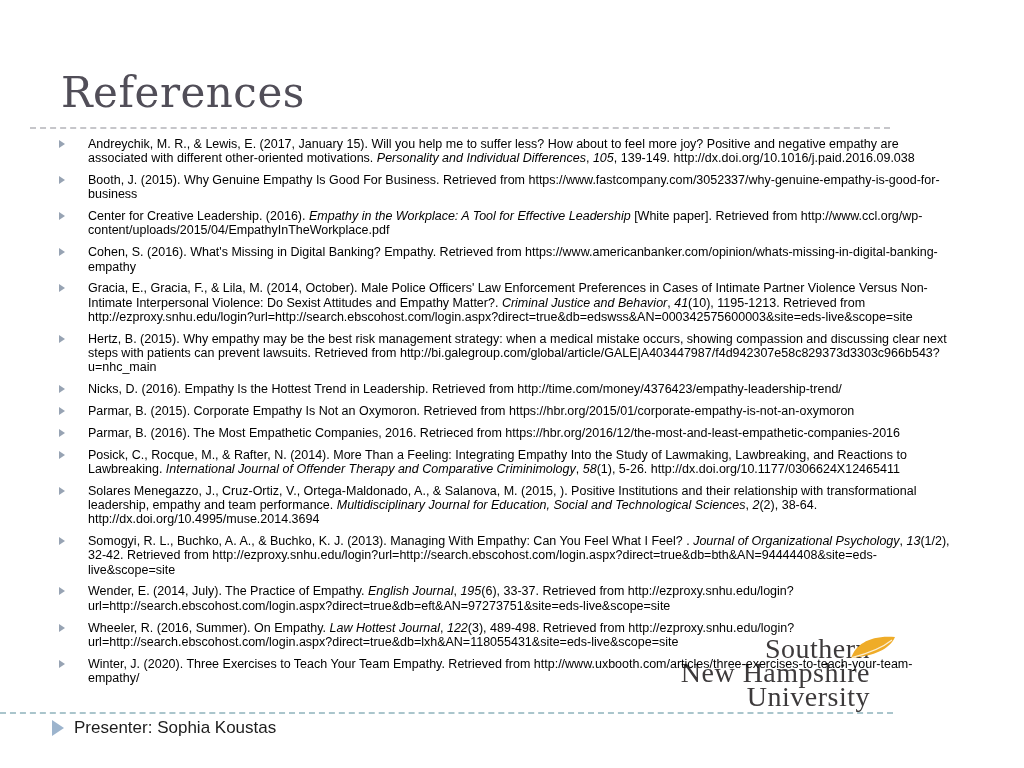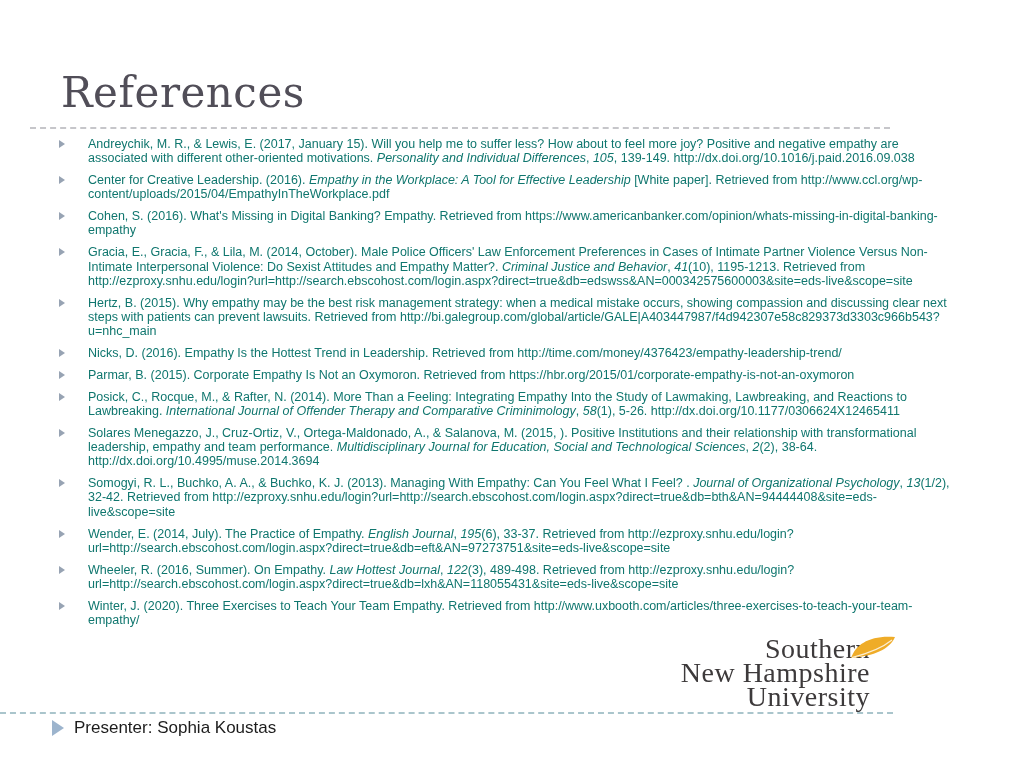--- a/index.html
+++ b/index.html
@@ -17,21 +17,21 @@
     position: absolute; left: 30px; right: 34px; top: 127px;
     border-top: 2px dashed #c6c6ca; z-index: 0;
   }
 
   .refs {
     position: absolute; left: 56px; top: 137px; width: 900px;
     list-style: none; z-index: 2;
   }
   .refs li {
     position: relative; padding-left: 32px; margin-bottom: 7.5px;
-    font-size: 12.5px; line-height: 14.3px; color: #0f766e;
+    font-size: 12.5px; line-height: 14.3px; color: #000000;
   }
   .ref-bullet {
     position: absolute; left: 3px; top: 3px; width: 0; height: 0;
     border-left: 6px solid #97a3b3;
     border-top: 4px solid transparent; border-bottom: 4px solid transparent;
   }
   .refs em { font-style: italic; }
 
   .footer-divider {
     position: absolute; left: 0; top: 712px; width: 893px;
@@ -61,26 +61,28 @@
 </head>
 <body>
 
 <div class="slide">
 
   <h1 class="title">References</h1>
   <div class="title-divider"></div>
 
   <ul class="refs" id="refs">
       <li><span class="ref-bullet"></span><span class="ref-text"><span>Andreychik, M. R., &amp; Lewis, E. (2017, January 15). Will you help me to suffer less? How about to feel more joy? Positive and negative empathy are associated with different other-oriented motivations. </span><em>Personality and Individual Differences</em><span>, </span><em>105</em><span>, 139-149. http://dx.doi.org/10.1016/j.paid.2016.09.038</span></span></li>
+      <li><span class="ref-bullet"></span><span class="ref-text"><span>Booth, J. (2015). Why Genuine Empathy Is Good For Business. Retrieved from https://www.fastcompany.com/3052337/why-genuine-empathy-is-good-for-business</span></span></li>
       <li><span class="ref-bullet"></span><span class="ref-text"><span>Center for Creative Leadership. (2016). </span><em>Empathy in the Workplace: A Tool for Effective Leadership</em><span> [White paper]. Retrieved from http://www.ccl.org/wp-content/uploads/2015/04/EmpathyInTheWorkplace.pdf</span></span></li>
       <li><span class="ref-bullet"></span><span class="ref-text"><span>Cohen, S. (2016). What's Missing in Digital Banking? Empathy. Retrieved from https://www.americanbanker.com/opinion/whats-missing-in-digital-banking-empathy</span></span></li>
       <li><span class="ref-bullet"></span><span class="ref-text"><span>Gracia, E., Gracia, F., &amp; Lila, M. (2014, October). Male Police Officers' Law Enforcement Preferences in Cases of Intimate Partner Violence Versus Non-Intimate Interpersonal Violence: Do Sexist Attitudes and Empathy Matter?. </span><em>Criminal Justice and Behavior</em><span>, </span><em>41</em><span>(10), 1195-1213. Retrieved from http://ezproxy.snhu.edu/login?url=http://search.ebscohost.com/login.aspx?direct=true&amp;db=edswss&amp;AN=000342575600003&amp;site=eds-live&amp;scope=site</span></span></li>
       <li><span class="ref-bullet"></span><span class="ref-text"><span>Hertz, B. (2015). Why empathy may be the best risk management strategy: when a medical mistake occurs, showing compassion and discussing clear next steps with patients can prevent lawsuits. Retrieved from http://bi.galegroup.com/global/article/GALE|A403447987/f4d942307e58c829373d3303c966b543?u=nhc_main</span></span></li>
       <li><span class="ref-bullet"></span><span class="ref-text"><span>Nicks, D. (2016). Empathy Is the Hottest Trend in Leadership. Retrieved from http://time.com/money/4376423/empathy-leadership-trend/</span></span></li>
       <li><span class="ref-bullet"></span><span class="ref-text"><span>Parmar, B. (2015). Corporate Empathy Is Not an Oxymoron. Retrieved from https://hbr.org/2015/01/corporate-empathy-is-not-an-oxymoron</span></span></li>
+      <li><span class="ref-bullet"></span><span class="ref-text"><span>Parmar, B. (2016). The Most Empathetic Companies, 2016. Retrieced from https://hbr.org/2016/12/the-most-and-least-empathetic-companies-2016</span></span></li>
       <li><span class="ref-bullet"></span><span class="ref-text"><span>Posick, C., Rocque, M., &amp; Rafter, N. (2014). More Than a Feeling: Integrating Empathy Into the Study of Lawmaking, Lawbreaking, and Reactions to Lawbreaking. </span><em>International Journal of Offender Therapy and Comparative Criminimology</em><span>, </span><em>58</em><span>(1), 5-26. http://dx.doi.org/10.1177/0306624X12465411</span></span></li>
       <li><span class="ref-bullet"></span><span class="ref-text"><span>Solares Menegazzo, J., Cruz-Ortiz, V., Ortega-Maldonado, A., &amp; Salanova, M. (2015, ). Positive Institutions and their relationship with transformational leadership, empathy and team performance. </span><em>Multidisciplinary Journal for Education, Social and Technological Sciences</em><span>, </span><em>2</em><span>(2), 38-64. http://dx.doi.org/10.4995/muse.2014.3694</span></span></li>
       <li><span class="ref-bullet"></span><span class="ref-text"><span>Somogyi, R. L., Buchko, A. A., &amp; Buchko, K. J. (2013). Managing With Empathy: Can You Feel What I Feel? . </span><em>Journal of Organizational Psychology</em><span>, </span><em>13</em><span>(1/2), 32-42. Retrieved from http://ezproxy.snhu.edu/login?url=http://search.ebscohost.com/login.aspx?direct=true&amp;db=bth&amp;AN=94444408&amp;site=eds-live&amp;scope=site</span></span></li>
       <li><span class="ref-bullet"></span><span class="ref-text"><span>Wender, E. (2014, July). The Practice of Empathy. </span><em>English Journal</em><span>, </span><em>195</em><span>(6), 33-37. Retrieved from http://ezproxy.snhu.edu/login?url=http://search.ebscohost.com/login.aspx?direct=true&amp;db=eft&amp;AN=97273751&amp;site=eds-live&amp;scope=site</span></span></li>
       <li><span class="ref-bullet"></span><span class="ref-text"><span>Wheeler, R. (2016, Summer). On Empathy. </span><em>Law Hottest Journal</em><span>, </span><em>122</em><span>(3), 489-498. Retrieved from http://ezproxy.snhu.edu/login?url=http://search.ebscohost.com/login.aspx?direct=true&amp;db=lxh&amp;AN=118055431&amp;site=eds-live&amp;scope=site</span></span></li>
       <li><span class="ref-bullet"></span><span class="ref-text"><span>Winter, J. (2020). Three Exercises to Teach Your Team Empathy. Retrieved from http://www.uxbooth.com/articles/three-exercises-to-teach-your-team-empathy/</span></span></li>
     </ul>
 
   <div class="footer-divider"></div>
 

